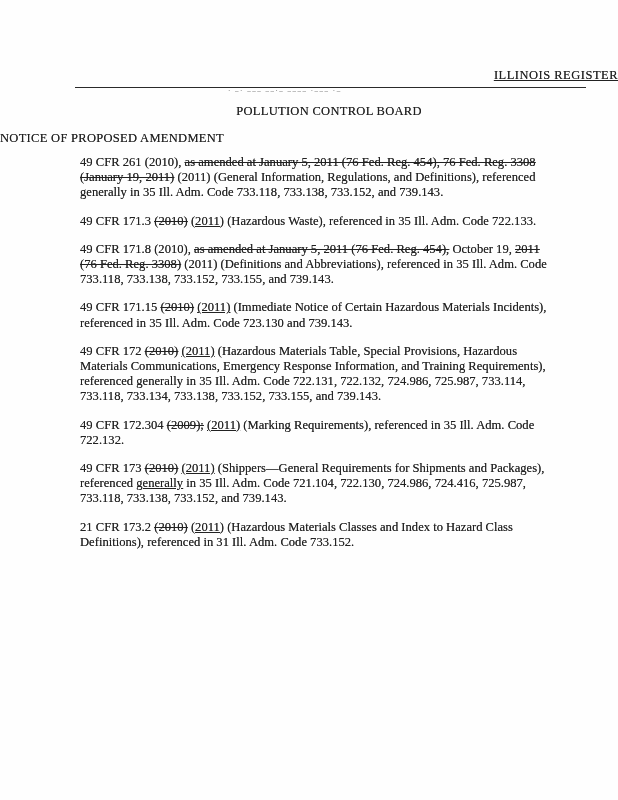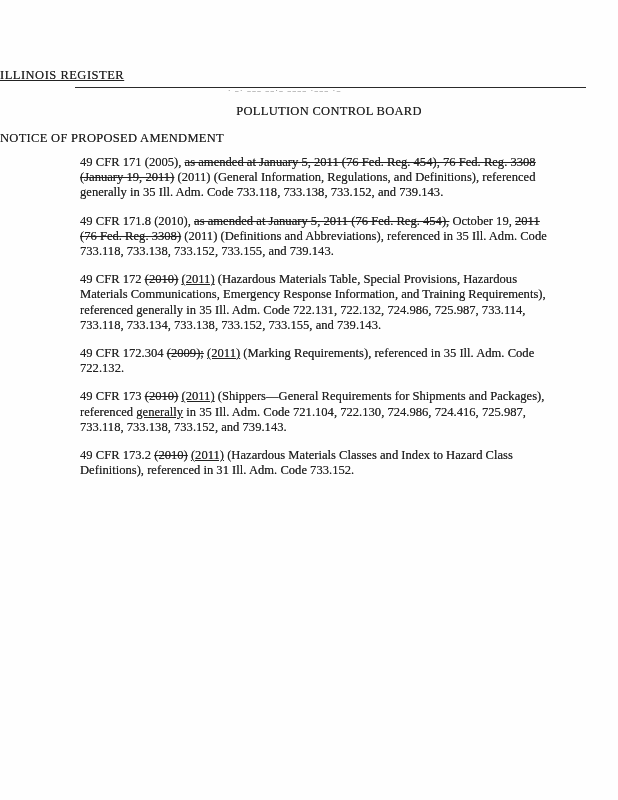--- a/index.html
+++ b/index.html
@@ -17,21 +17,21 @@
     color: #222;
   }
   .scan-text {
     text-shadow: 0 0 0.5px rgba(40,40,40,0.7);
   }
   .header-title {
     position: absolute;
     top: 68px;
     left: 0;
     width: 100%;
-    text-align: left;
+    text-align: right;
     font-size: 12.5px;
     text-decoration: underline;
     letter-spacing: 0.5px;
   }
   .header-rule {
     position: absolute;
     top: 87px;
     left: 75px;
     width: 511px;
     height: 0;
@@ -88,20 +88,22 @@
 </head>
 <body>
 
 <div class="page">
   <div class="header-title scan-text">ILLINOIS REGISTER</div>
   <div class="header-rule"></div>
   <div class="clipped-fragment">· –· ––– ––·– –––– ·––– ·–</div>
   <div class="board-heading scan-text">POLLUTION CONTROL BOARD</div>
   <div class="notice-heading scan-text">NOTICE OF PROPOSED AMENDMENT</div>
   <div class="document-body scan-text" id="paragraphs">
-      <p><span class="seg-plain">49 CFR 171 (2005), </span><span class="seg-strike">as amended at January 5, 2011 (76 Fed. Reg. 454), 76 Fed. Reg. 3308 (January 19, 2011)</span><span class="seg-plain"> (2011) (General Information, Regulations, and Definitions), referenced generally in 35 Ill. Adm. Code 733.118, 733.138, 733.152, and 739.143.</span></p>
+      <p><span class="seg-plain">49 CFR 261 (2010), </span><span class="seg-strike">as amended at January 5, 2011 (76 Fed. Reg. 454), 76 Fed. Reg. 3308 (January 19, 2011)</span><span class="seg-plain"> (2011) (General Information, Regulations, and Definitions), referenced generally in 35 Ill. Adm. Code 733.118, 733.138, 733.152, and 739.143.</span></p>
+      <p><span class="seg-plain">49 CFR 171.3 </span><span class="seg-strike">(2010)</span><span class="seg-plain"> </span><span class="seg-underline">(2011)</span><span class="seg-plain"> (Hazardous Waste), referenced in 35 Ill. Adm. Code 722.133.</span></p>
       <p><span class="seg-plain">49 CFR 171.8 (2010), </span><span class="seg-strike">as amended at January 5, 2011 (76 Fed. Reg. 454),</span><span class="seg-plain"> October 19, </span><span class="seg-strike">2011 (76 Fed. Reg. 3308)</span><span class="seg-plain"> (2011) (Definitions and Abbreviations), referenced in 35 Ill. Adm. Code 733.118, 733.138, 733.152, 733.155, and 739.143.</span></p>
+      <p><span class="seg-plain">49 CFR 171.15 </span><span class="seg-strike">(2010)</span><span class="seg-plain"> </span><span class="seg-underline">(2011)</span><span class="seg-plain"> (Immediate Notice of Certain Hazardous Materials Incidents), referenced in 35 Ill. Adm. Code 723.130 and 739.143.</span></p>
       <p><span class="seg-plain">49 CFR 172 </span><span class="seg-strike">(2010)</span><span class="seg-plain"> </span><span class="seg-underline">(2011)</span><span class="seg-plain"> (Hazardous Materials Table, Special Provisions, Hazardous Materials Communications, Emergency Response Information, and Training Requirements), referenced generally in 35 Ill. Adm. Code 722.131, 722.132, 724.986, 725.987, 733.114, 733.118, 733.134, 733.138, 733.152, 733.155, and 739.143.</span></p>
       <p><span class="seg-plain">49 CFR 172.304 </span><span class="seg-strike">(2009);</span><span class="seg-plain"> </span><span class="seg-underline">(2011)</span><span class="seg-plain"> (Marking Requirements), referenced in 35 Ill. Adm. Code 722.132.</span></p>
       <p><span class="seg-plain">49 CFR 173 </span><span class="seg-strike">(2010)</span><span class="seg-plain"> </span><span class="seg-underline">(2011)</span><span class="seg-plain"> (Shippers—General Requirements for Shipments and Packages), referenced </span><span class="seg-underline">generally</span><span class="seg-plain"> in 35 Ill. Adm. Code 721.104, 722.130, 724.986, 724.416, 725.987, 733.118, 733.138, 733.152, and 739.143.</span></p>
-      <p><span class="seg-plain">49 CFR 173.2 </span><span class="seg-strike">(2010)</span><span class="seg-plain"> </span><span class="seg-underline">(2011)</span><span class="seg-plain"> (Hazardous Materials Classes and Index to Hazard Class Definitions), referenced in 31 Ill. Adm. Code 733.152.</span></p>
+      <p><span class="seg-plain">21 CFR 173.2 </span><span class="seg-strike">(2010)</span><span class="seg-plain"> </span><span class="seg-underline">(2011)</span><span class="seg-plain"> (Hazardous Materials Classes and Index to Hazard Class Definitions), referenced in 31 Ill. Adm. Code 733.152.</span></p>
     </div>
 </div>
 
 </body></html>

